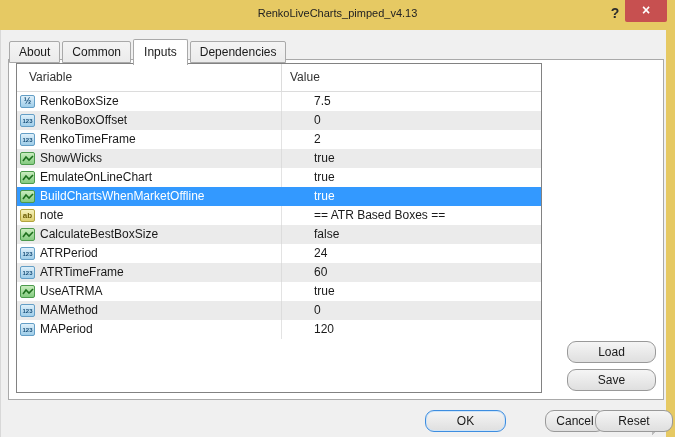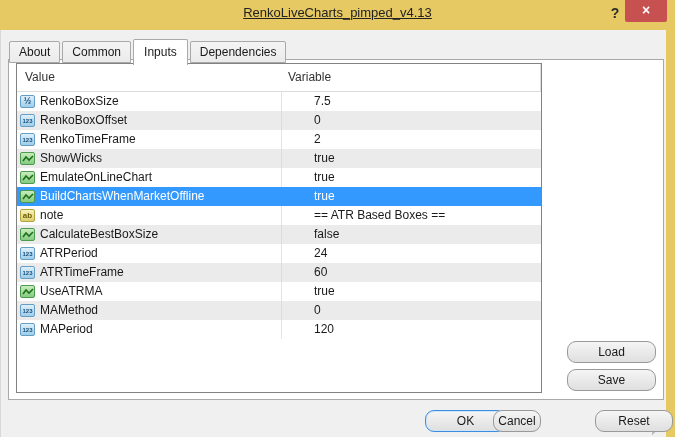--- a/index.html
+++ b/index.html
@@ -4,21 +4,21 @@
 <style>
   * { box-sizing: border-box; margin: 0; padding: 0; }
   html,body { width:675px; height:437px; overflow:hidden; }
   body { font-family: "Liberation Sans", sans-serif; font-size:12px; color:#1a1a1a; }
 
   .root { position:relative; width:675px; height:437px; background:#f0f0f0; overflow:hidden; }
 
   
   .titlebar { position:absolute; left:0; top:0; width:675px; height:30px; background:#e6c963; }
   .title { position:absolute; left:0; top:0; width:100%; text-align:center; line-height:26px;
-           font-size:13px; color:#222;text-decoration:underline; }
+           font-size:11px; color:#222; }
   .help-btn { position:absolute; left:604px; top:2px; width:22px; height:22px; text-align:center;
               line-height:22px; font-weight:bold; font-size:14px; color:#2b2b2b; cursor:default; }
   .close-btn { position:absolute; left:625px; top:0; width:42px; height:22px; background:#c75050;
                color:#fff; text-align:center; line-height:21px; font-size:14px; font-weight:bold;
                border-bottom-left-radius:2px; border-bottom-right-radius:2px; cursor:default; }
 
   
   .rightstrip { position:absolute; left:666px; top:30px; width:9px; height:407px; background:#e6c963; }
   .content { position:absolute; left:0; top:30px; width:666px; height:407px; background:#f0f0f0;
              border-left:1px solid #d8d8d8;text-decoration:underline; }
@@ -67,21 +67,21 @@
   .icon-string { background:linear-gradient(#f6f2bd,#ddcf6e); border:1px solid #b2a33e; }
   .icon-string .glyph { font-size:8px; color:#6e5f07; }
 
   
   .btn { position:absolute; height:22px; background:linear-gradient(#f5f5f5,#dfdfdf);
          border:1px solid #999; border-radius:9px; font-family:"Liberation Sans",sans-serif;
          font-size:12px; color:#1a1a1a; text-align:center; cursor:default; z-index:4; }
   .btn-load { left:566px; top:311px; width:89px; }
   .btn-save { left:566px; top:339px; width:89px; }
   .btn-ok { left:424px; top:380px; width:81px; border:1px solid #3d8de0; box-shadow:0 0 0 1px #cfe4f7 inset; }
-  .btn-cancel { left:492px; top:380px; width:48px; }
+  .btn-cancel { left:544px; top:380px; width:60px; }
   .btn-reset { left:586px; top:380px; width:78px;margin-left:8px; }
 
   
   .grip { position:absolute; left:651px; top:394px; width:11px; height:11px;
           background:
             linear-gradient(135deg, transparent 0 6px, #bdbdbd 6px 8px, transparent 8px 100%),
             linear-gradient(135deg, transparent 0 2px, #bdbdbd 2px 4px, transparent 4px 100%);
           cursor:nwse-resize; }
 </style>
 </head>
@@ -106,22 +106,22 @@
   </div><div class="tab selected">
     <span class="tab-label">Inputs</span>
   </div><div class="tab">
     <span class="tab-label">Dependencies</span>
   </div></div>
 
     <div class="page"></div>
 
     <div class="table">
       <div class="thead">
+        <div class="th th-var">Variable</div>
         <div class="th th-val">Value</div>
-        <div class="th th-var">Variable</div>
       </div>
       <div id="rows">
           <div class="row">
     <div class="cell cvar">
       <span class="icon icon-double">
         <span class="glyph">½</span>
 
       </span>
       <span class="vname">RenkoBoxSize</span>
     </div>

